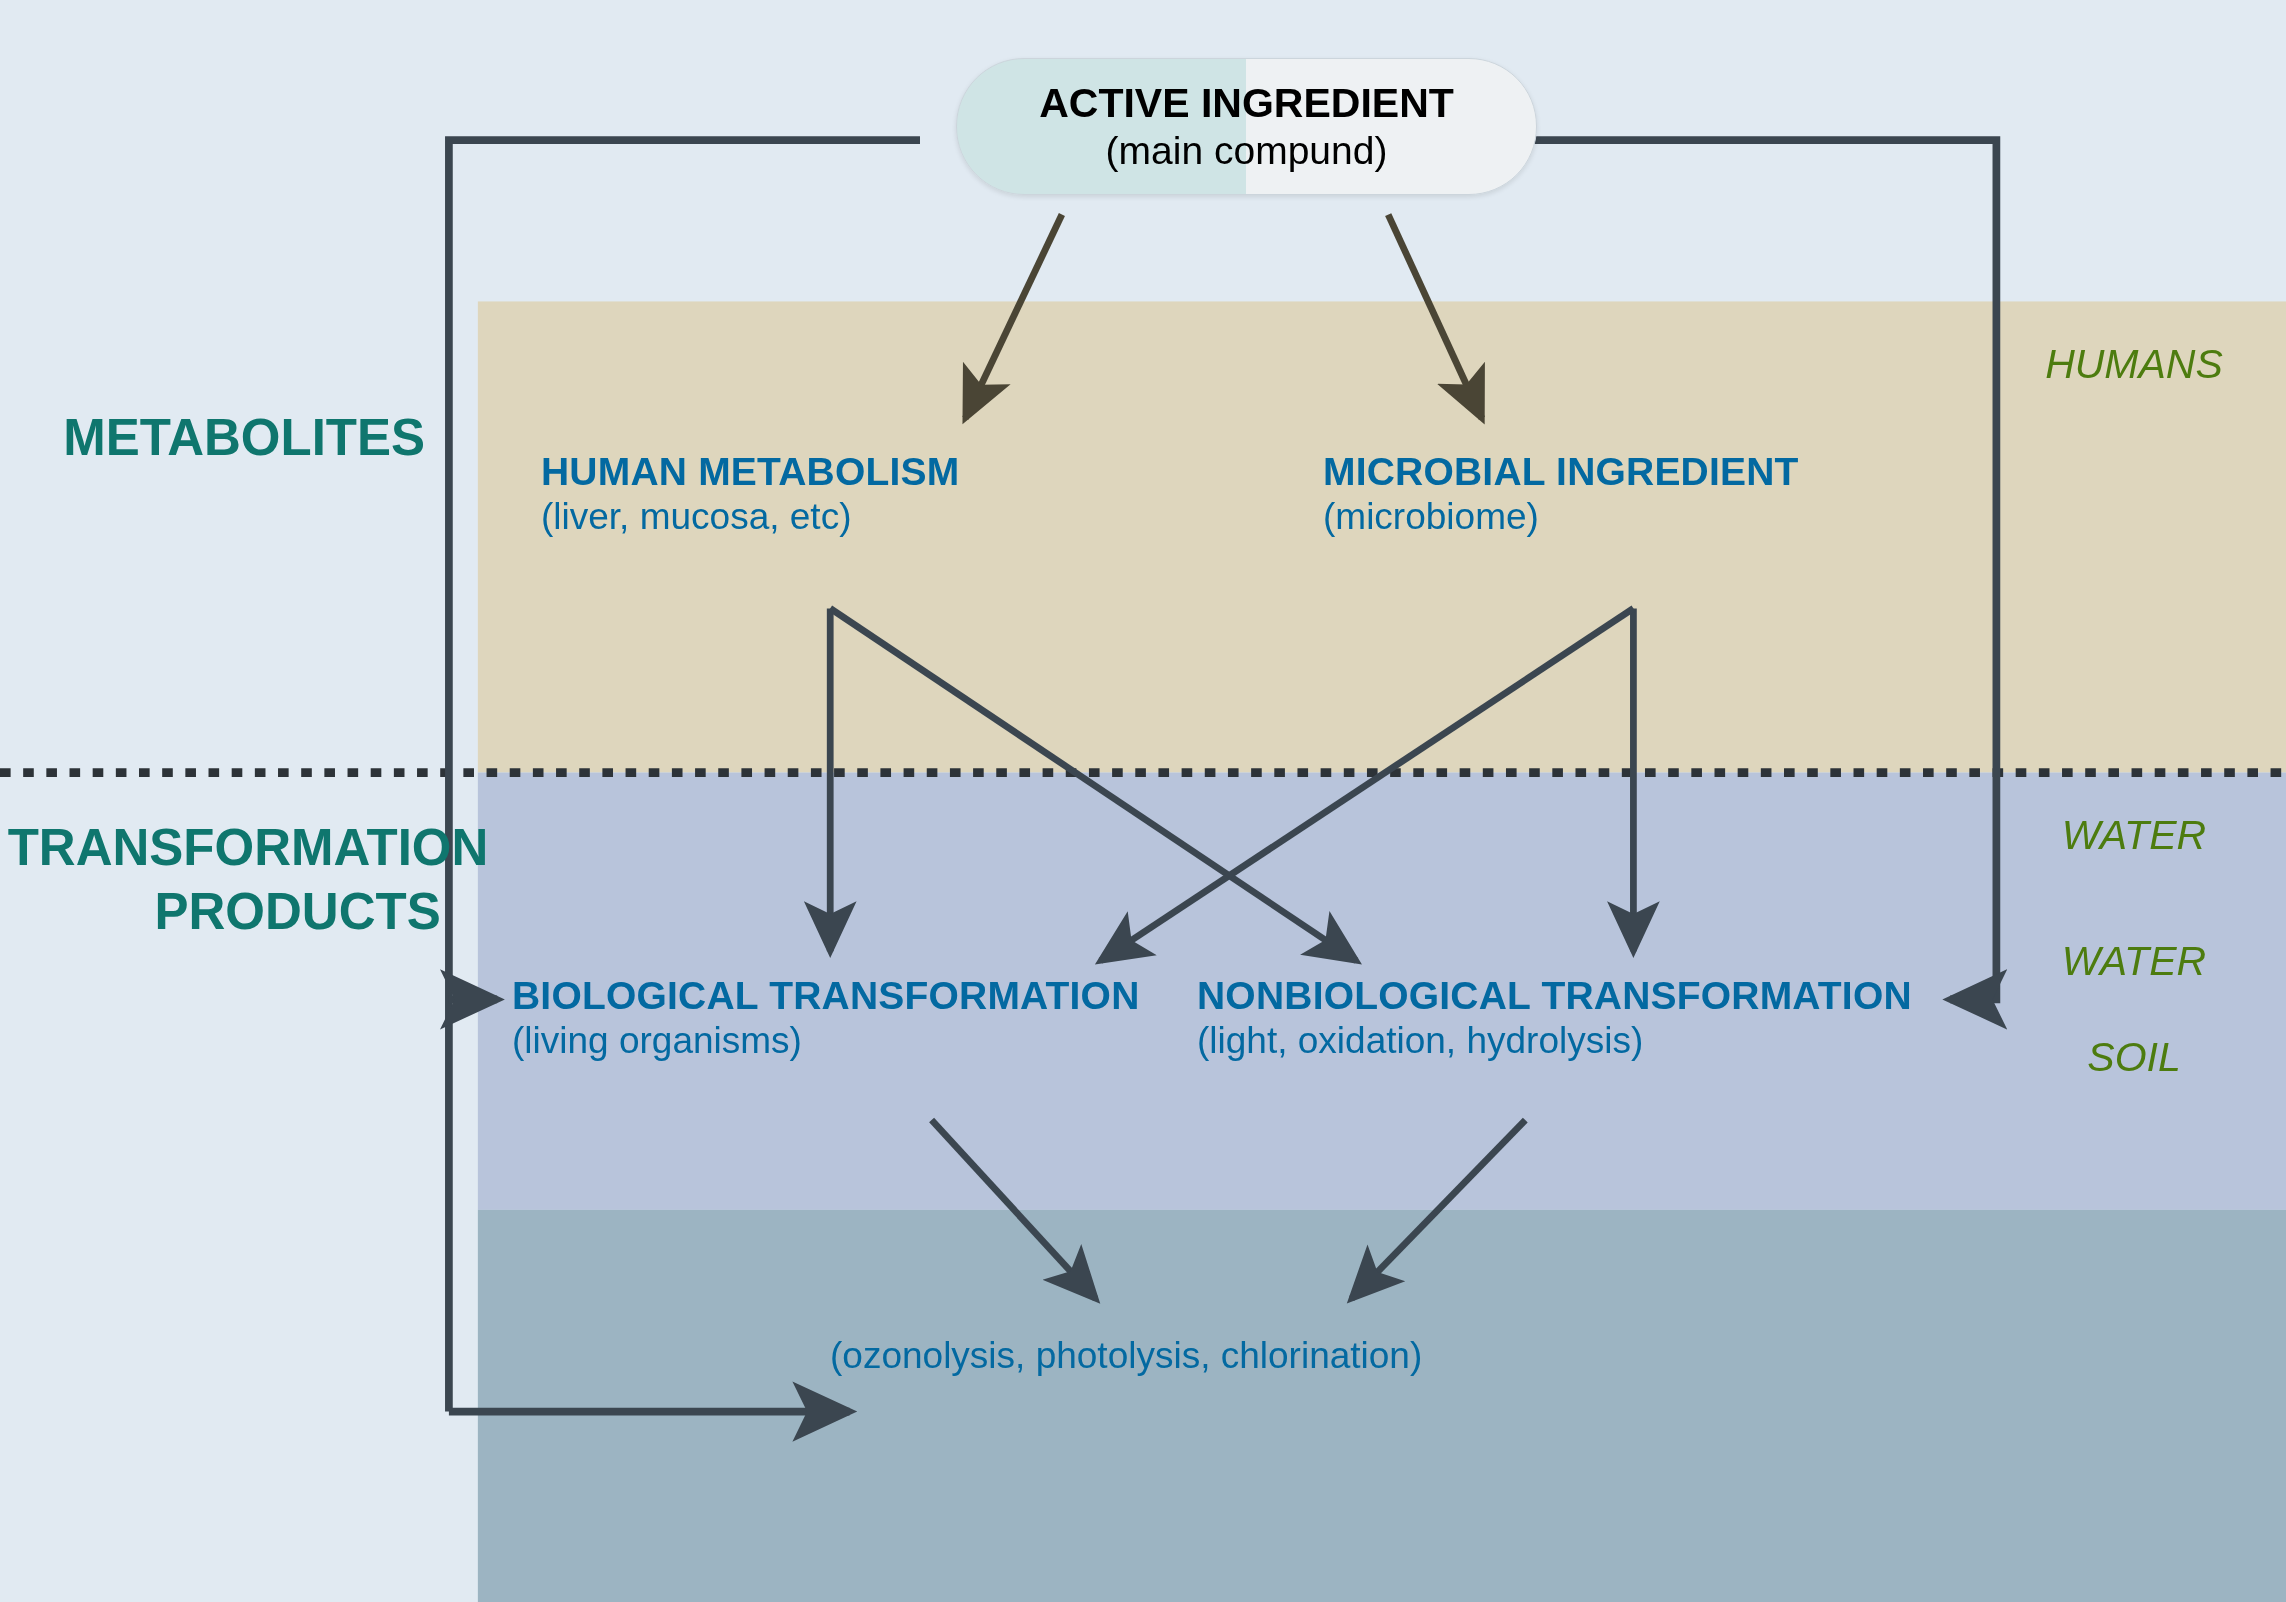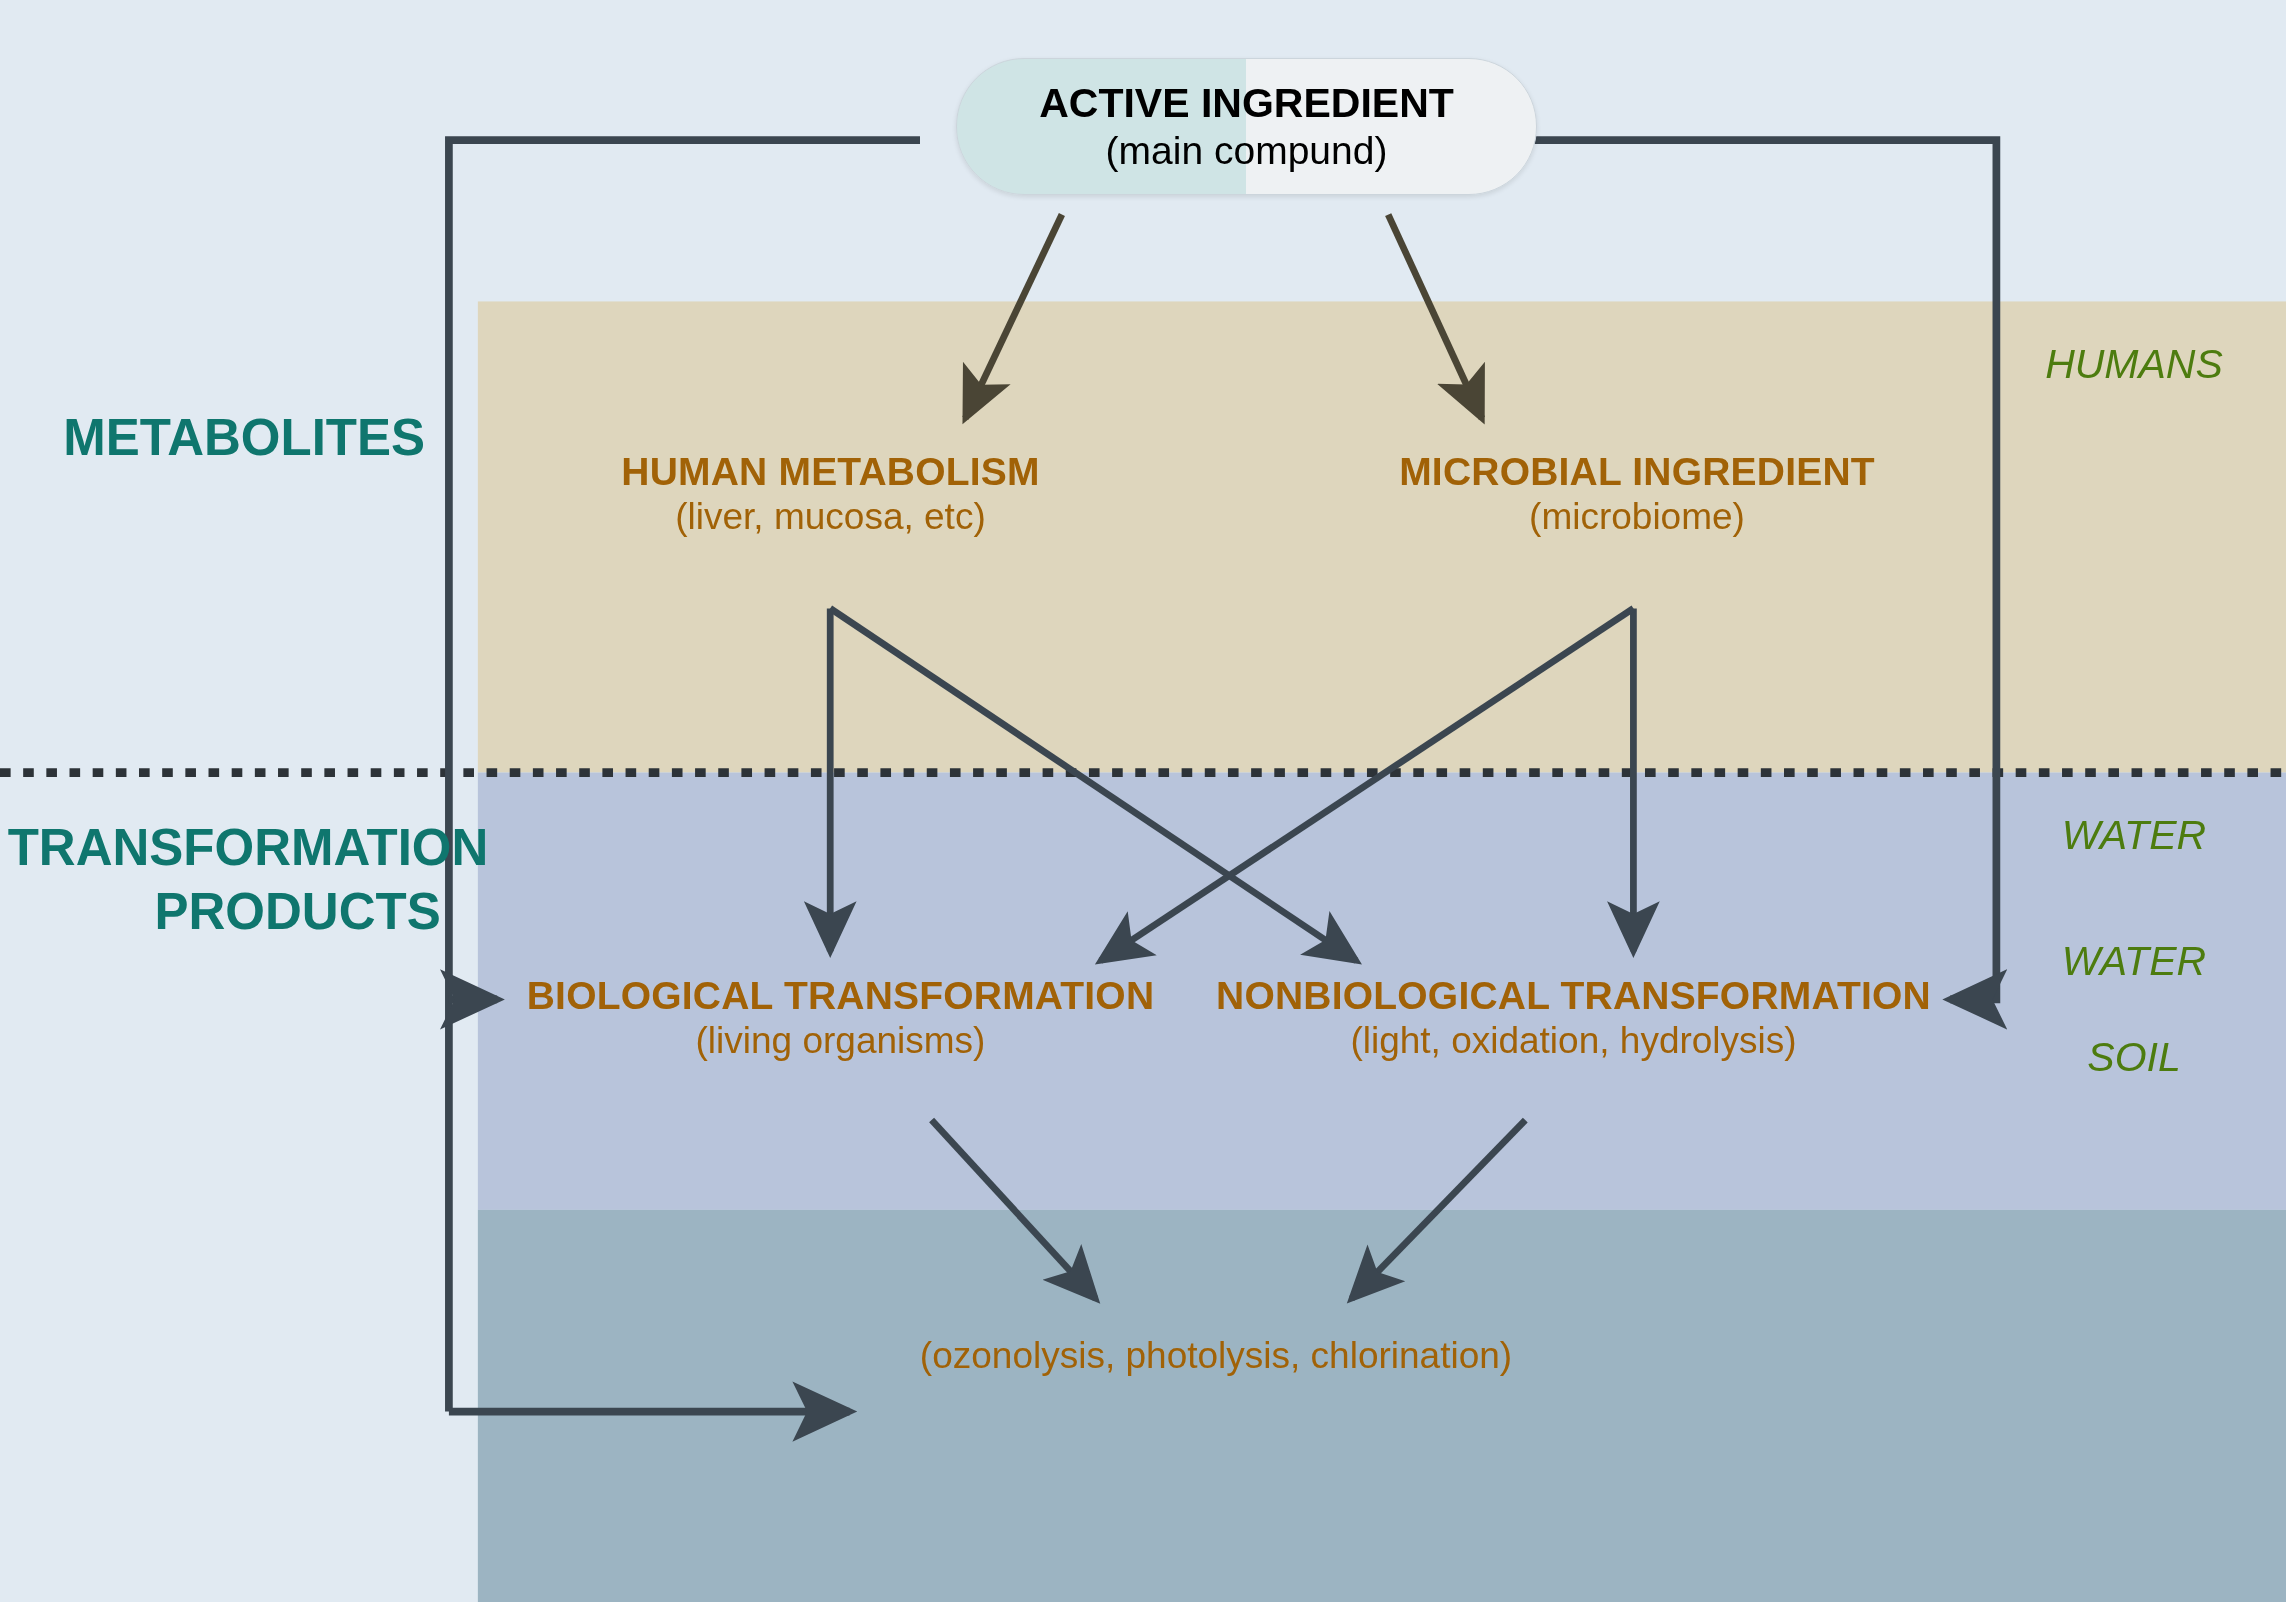--- a/index.html
+++ b/index.html
@@ -5,21 +5,21 @@
   html,body{margin:0;padding:0;}
   body{
     width:2286px;height:1603px;position:relative;overflow:hidden;
     background:#e1eaf2;
     font-family:"Liberation Sans", sans-serif;
   }
   #stage{position:absolute;inset:0;width:2286px;height:1603px;}
   svg#art{position:absolute;left:0;top:0;width:2286px;height:1603px;}
 
   
-  .node{position:absolute;text-align:center;color:#a16207;line-height:1.18;}
+  .node{position:absolute;text-align:left;color:#0369a1;line-height:1.18;}
   .node .t1{font-weight:bold;font-size:39px;letter-spacing:0.2px;white-space:nowrap;}
   .node .t2{font-weight:normal;font-size:37px;white-space:nowrap;}
 
   .side-label{position:absolute;font-weight:bold;font-size:51px;color:#0f766e;text-align:right;line-height:1.25;}
   .env-label{position:absolute;font-style:italic;font-weight:normal;font-size:41px;color:#4d7c0f;text-align:center;line-height:1.30;white-space:nowrap;}
 
   
   #capsule{
     position:absolute;left:956px;top:41px;width:579px;height:135px;
     border-radius:68px;border:1.9px solid #ccd5dc;

